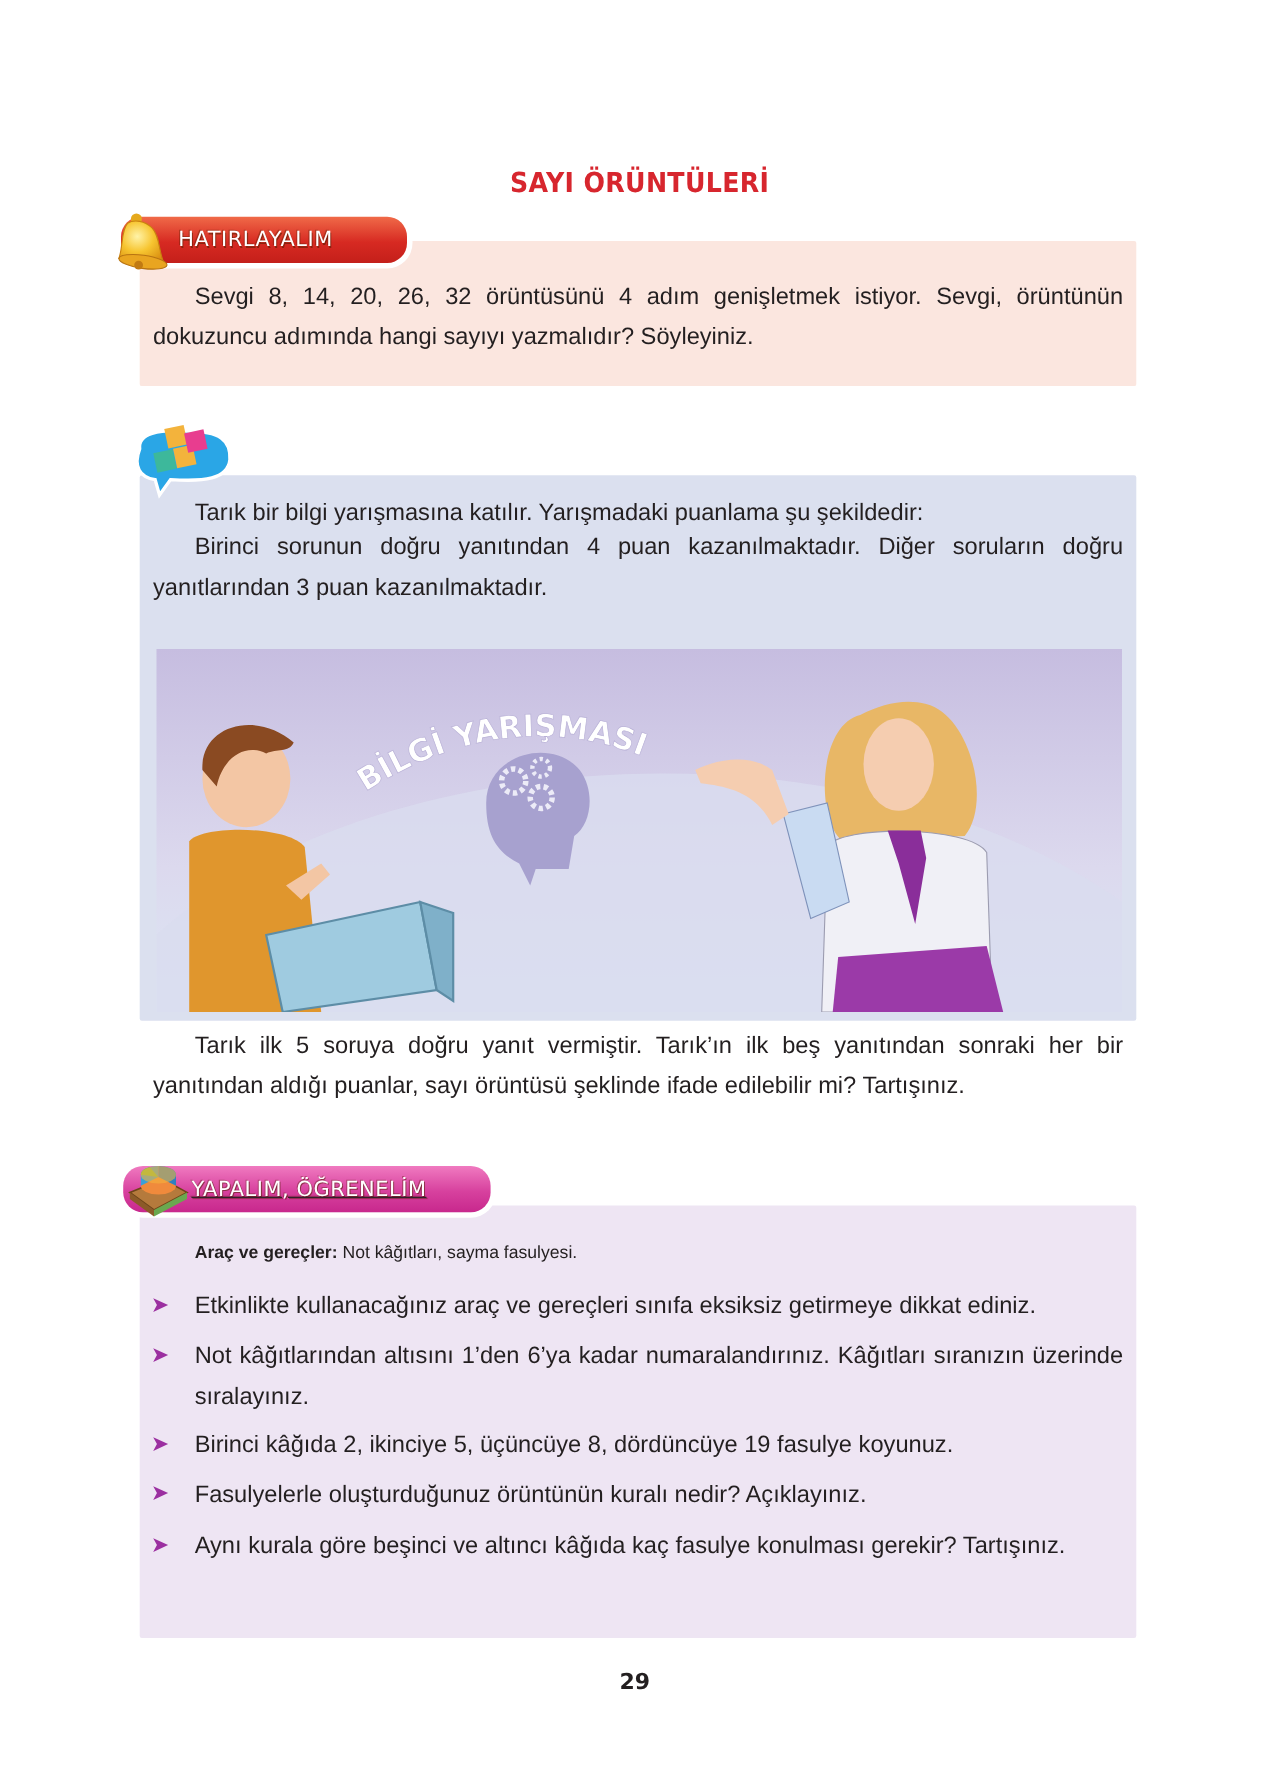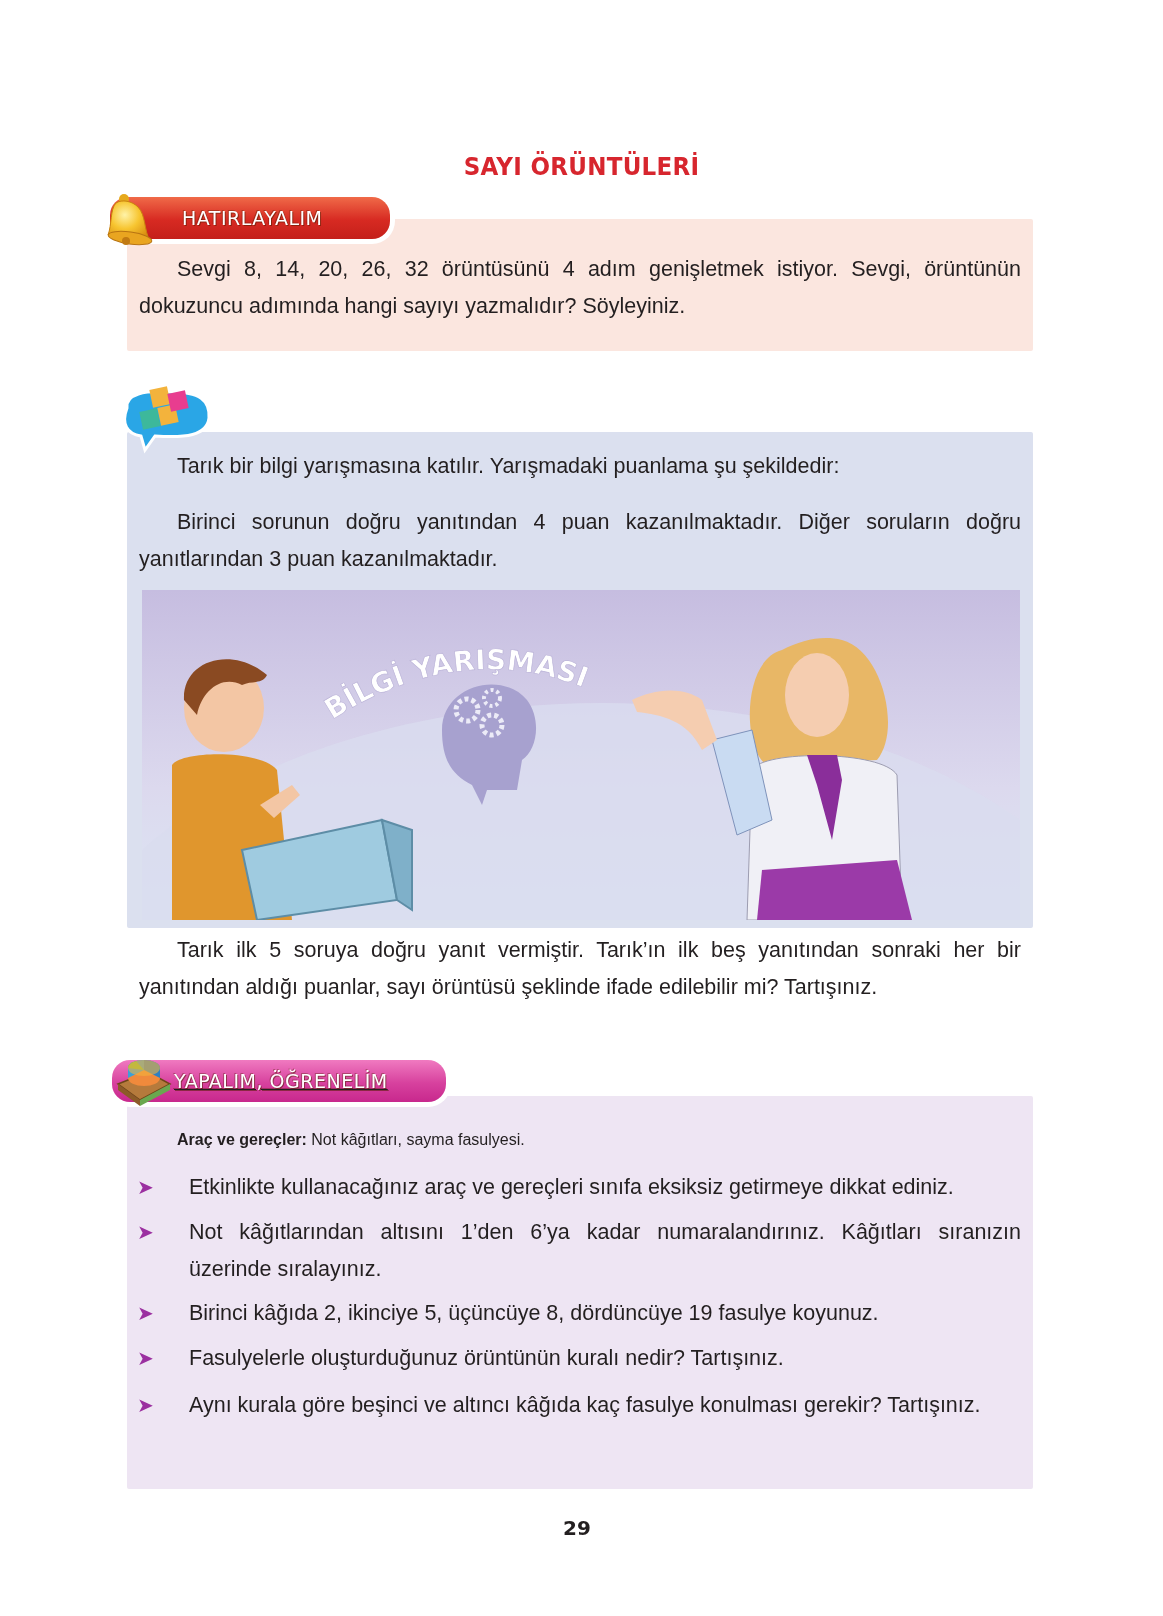--- a/index.html
+++ b/index.html
@@ -19,32 +19,32 @@
             text-align: justify; text-align-last: left; }
     .para .indent { display: inline-block; width: 38px; }
 
     
     .badge { position: absolute; display: flex; align-items: center; }
     .badge-pill { position: relative; border-radius: 18px; height: 42px; display: flex; align-items: center;
                   box-shadow: 0 0 0 5px #ffffff; }
     .badge-label { font-family: "DejaVu Sans", sans-serif; font-size: 19px; color: #ffffff;
                    letter-spacing: 0.5px; text-shadow: 1px 1px 0 rgba(80,30,0,0.55), -1px -1px 0 rgba(80,30,0,0.35); }
     .badge-1 { top: 197px; left: 110px; }
-    .badge-1 .badge-pill { background: linear-gradient(#f06a48, #d72a22 55%, #c41f1a); padding: 0 18px 0 72px; margin-left: 0; width: 190px; }
+    .badge-1 .badge-pill { background: linear-gradient(#f06a48, #d72a22 55%, #c41f1a); padding: 0 18px 0 52px; margin-left: 0; width: 190px; }
     .badge-3 { top: 1060px; left: 112px; text-decoration: underline; }
     .badge-3 .badge-pill { background: linear-gradient(#f07ac0, #d7419e 55%, #c8288d); padding: 0 18px 0 62px; width: 254px; }
     .badge-icon { position: absolute; z-index: 3; }
 
     .illustration { position: absolute; left: 15px; top: 158px; width: 878px; height: 330px; overflow: hidden; }
     .illustration svg { display: block; }
 
     .bullet-list { position: absolute; left: 10px; right: 12px; top: 0; }
     .bullet { position: absolute; left: 0; right: 0; font-size: 21.5px; line-height: 37px; }
     .bullet .arrow { position: absolute; left: 0; top: 0; color: #9b2fa0; font-size: 20px; }
-    .bullet .btext { margin-left: 52px; display: block; text-align: justify; text-align-last: left; }
+    .bullet .btext { margin-left: 40px; display: block; text-align: justify; text-align-last: left; }
 
     .tools { position: absolute; left: 50px; top: 25px; font-size: 16px; line-height: 37px; }
     .tools b { font-weight: bold; }
 
     .page-number { position: absolute; top: 1516px; left: 0; width: 1154px; text-align: center;
                    font-family: "DejaVu Sans", sans-serif; font-weight: bold; font-size: 20px; color: #231f20; }
   </style>
 </head>
 <body>
 
@@ -69,21 +69,21 @@
       <circle cx="20" cy="50" r="4" fill="#c17a12"></circle>
     </svg>
   </span>
   <div class="badge-pill">
     <span class="badge-label">HATIRLAYALIM</span>
   </div>
 </div>
 
 <div class="box box-2">
   <div class="para" style="top:16px;"><span class="indent"></span><span>Tarık bir bilgi yarışmasına katılır. Yarışmadaki puanlama şu şekildedir:</span></div>
-  <div class="para" style="top:72px;"><span class="indent"></span><span>Birinci sorunun doğru yanıtından 4 puan kazanılmaktadır. Diğer soruların doğru yanıtlarından 3 puan kazanılmaktadır.</span></div>
+  <div class="para" style="top:47px;"><span class="indent"></span><span>Birinci sorunun doğru yanıtından 4 puan kazanılmaktadır. Diğer soruların doğru yanıtlarından 3 puan kazanılmaktadır.</span></div>
 
   <div class="illustration">
     <svg width="878" height="330" viewBox="0 0 878 330">
       <defs>
         <linearGradient id="bg" x1="0" y1="0" x2="0" y2="1">
           <stop offset="0" stop-color="#c6bde0"></stop>
           <stop offset="0.6" stop-color="#dcd9ee"></stop>
           <stop offset="1" stop-color="#dce6f4"></stop>
         </linearGradient>
       </defs>
@@ -140,21 +140,21 @@
     <div class="bullet" style="top:118px;">
       <span class="arrow">➤</span>
       <span class="btext">Not kâğıtlarından altısını 1’den 6’ya kadar numaralandırınız. Kâğıtları sıranızın üzerinde sıralayınız.</span>
     </div>
     <div class="bullet" style="top:199px;">
       <span class="arrow">➤</span>
       <span class="btext">Birinci kâğıda 2, ikinciye 5, üçüncüye 8, dördüncüye 19 fasulye koyunuz.</span>
     </div>
     <div class="bullet" style="top:244px;">
       <span class="arrow">➤</span>
-      <span class="btext">Fasulyelerle oluşturduğunuz örüntünün kuralı nedir? Tartışınız.</span>
+      <span class="btext">Fasulyelerle oluşturduğunuz örüntünün kuralı nedir? Açıklayınız.</span>
     </div>
     <div class="bullet" style="top:291px;">
       <span class="arrow">➤</span>
       <span class="btext">Aynı kurala göre beşinci ve altıncı kâğıda kaç fasulye konulması gerekir? Tartışınız.</span>
     </div>
   </div>
 </div>
 <div class="badge badge-3">
   <span class="badge-icon" style="left:2px; top:-10px;">
     <svg width="60" height="60" viewBox="0 0 60 60">

